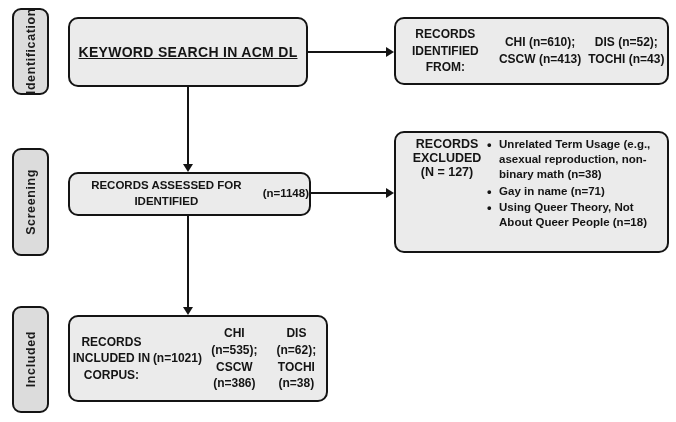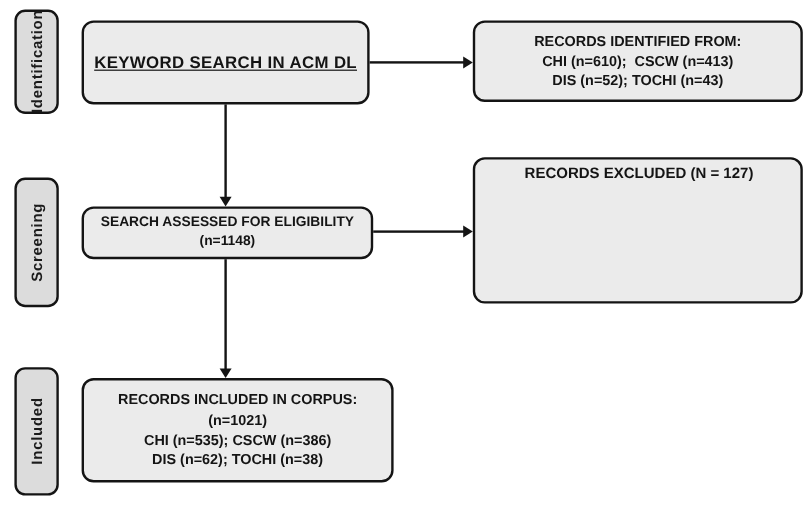--- a/index.html
+++ b/index.html
@@ -29,21 +29,21 @@
     color: #1b1b1b;
     letter-spacing: 0.6px;
     white-space: nowrap;
   }
   .flow-box {
     position: absolute;
     background: #ebebeb;
     border: 2px solid #141414;
     border-radius: 10px;
     color: #141414;
-    display: flex; flex-direction: column;
+    display: flex; flex-direction: row;
     align-items: center; justify-content: center;
     text-align: center;
   }
   .flow-box .line { white-space: pre-wrap; }
   #box-keyword-search { left: 68px; top: 17px; width: 240px; height: 70px; text-decoration: underline; }
   #box-keyword-search .title { font-size: 14px; font-weight: 700; letter-spacing: 0.3px; }
   #box-records-identified { left: 394px; top: 17px; width: 275px; height: 68px; }
   #box-records-identified .line { font-size: 12px; font-weight: 700; line-height: 1.38; }
   #box-records-assessed { left: 68px; top: 172px; width: 243px; height: 44px; }
   #box-records-assessed .line { font-size: 11.5px; font-weight: 700; line-height: 1.35; }
@@ -103,26 +103,31 @@
     <div class="title">KEYWORD SEARCH IN ACM DL</div>
   </div>
 
   <div class="flow-box" id="box-records-identified">
     <div class="line">RECORDS IDENTIFIED FROM:</div>
     <div class="line">CHI (n=610);  CSCW (n=413)</div>
     <div class="line">DIS (n=52); TOCHI (n=43)</div>
   </div>
 
   <div class="flow-box" id="box-records-assessed">
-    <div class="line">SEARCH ASSESSED FOR ELIGIBILITY</div>
+    <div class="line">RECORDS ASSESSED FOR IDENTIFIED</div>
     <div class="line">(n=1148)</div>
   </div>
 
   <div class="flow-box" id="box-records-excluded">
     <div class="title">RECORDS EXCLUDED (N = 127)</div>
+    <ul>
+      <li>Unrelated Term Usage (e.g., asexual reproduction, non-binary math (n=38)</li>
+      <li>Gay in name (n=71)</li>
+      <li>Using Queer Theory, Not About Queer People (n=18)</li>
+    </ul>
   </div>
 
   <div class="flow-box" id="box-records-included">
     <div class="line">RECORDS INCLUDED IN CORPUS:</div>
     <div class="line">(n=1021)</div>
     <div class="line">CHI (n=535); CSCW (n=386)</div>
     <div class="line">DIS (n=62); TOCHI (n=38)</div>
   </div>
 
   <div class="arrow-line-h" style="left:308px; top:51px; width:80px;"></div>

